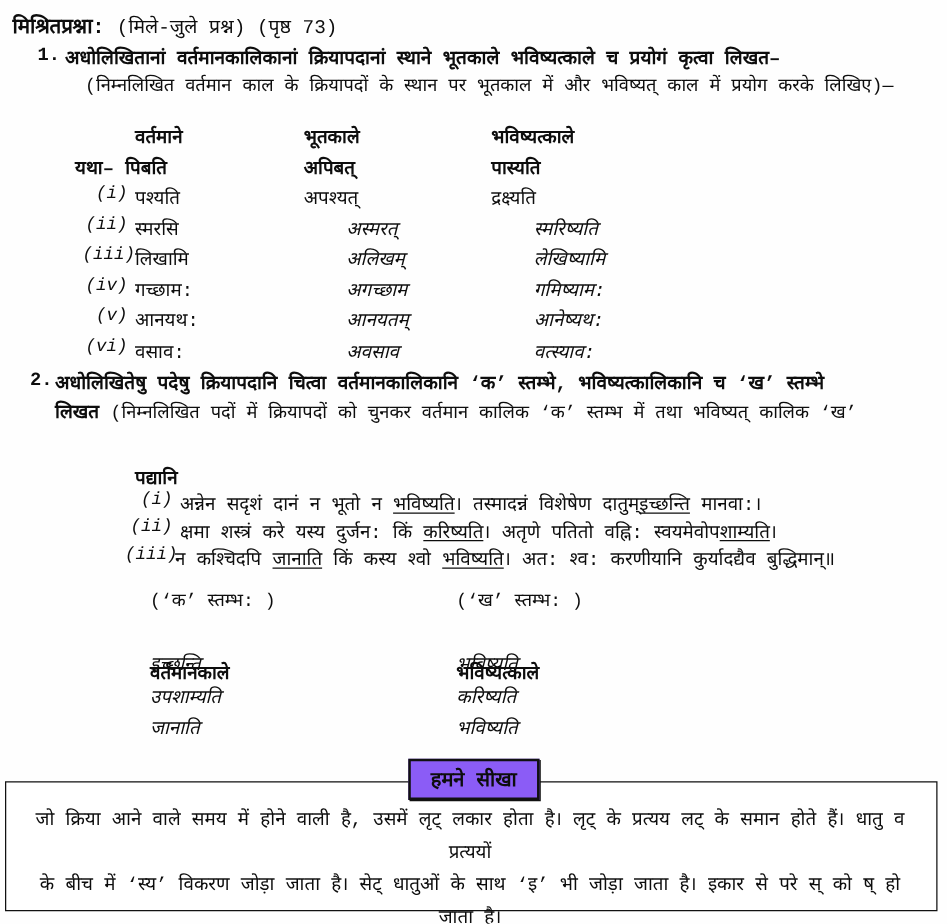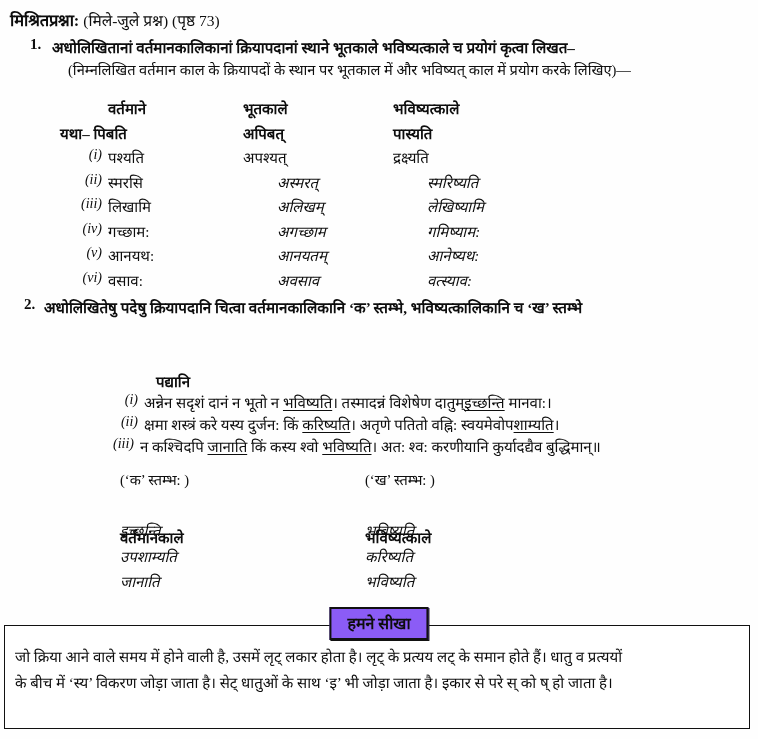--- a/index.html
+++ b/index.html
@@ -14,20 +14,21 @@
     position: relative;
     font-family: "Liberation Serif", "DejaVu Serif", serif;
     color: #0d0d0d;
     overflow: hidden;
   }
   .page {
     position: relative;
     width: 758px;
     height: 739px;
     background: #fefefe;
+    font-family: Liberation Mono, monospace;
   }
 
   
   .heading {
     position: absolute;
     left: 10px;
     top: 8px;
     font-size: 16.5px;
     white-space: nowrap;
   }
@@ -124,21 +125,21 @@
     border: 1.6px solid #111;
     box-sizing: border-box;
     background: #fff;
   }
   .summary-inner {
     padding: 18px 12px 0 10px;
     font-size: 15px;
     line-height: 26px;
     text-align: left;
   }
-  .summary-inner p { margin: 0; }
+  .summary-inner p { margin: 0; text-align: center; }
   .summary-title {
     position: absolute;
     left: 50%;
     transform: translateX(-50%);
     top: 607px;
     border: 2px solid #111;
     background: #8b5cf6;
     padding: 3px 16px 4px 16px;
     font-weight: bold;
     font-size: 16px;
@@ -219,24 +220,28 @@
       <span class="c col-a">वसाव:</span>
       <span class="c col-b ital">अवसाव</span>
       <span class="c col-c ital">वत्स्याव:</span>
     </div>
   </div>
 
   <div class="q-block">
     <div class="q-num" style="left:24px; top:296px;">2.</div>
     <div class="q-body" style="left:44px; top:296px; width:710px;">
       <div class="bold">अधोलिखितेषु पदेषु क्रियापदानि चित्वा वर्तमानकालिकानि ‘क’ स्तम्भे, भविष्यत्कालिकानि च ‘ख’ स्तम्भे</div>
-    </div>
-  </div>
-
-  <div class="padani-label" style="left:108px; top:371px;margin-left:48px;">पद्यानि</div>
+      <div>
+        <span class="bold">लिखत</span>
+        <span class="reg">(निम्नलिखित पदों में क्रियापदों को चुनकर वर्तमान कालिक ‘क’ स्तम्भ में तथा भविष्यत् कालिक ‘ख’</span>
+      </div>
+    </div>
+  </div>
+
+  <div class="padani-label" style="left:108px; top:371px;">पद्यानि</div>
 
   <div class="sent" style="left:104px; top:392px;">
     <span class="rn">(i)</span>
     <span class="txt">
       <span>अन्नेन सदृशं दानं न भूतो न </span><span class="u">भविष्यति</span><span>। तस्मादन्नं विशेषेण दातुम्</span><span class="u">इच्छन्ति</span><span> मानवा:।</span>
     </span>
   </div>
 
   <div class="sent" style="left:104px; top:414px;">
     <span class="rn">(ii)</span>

